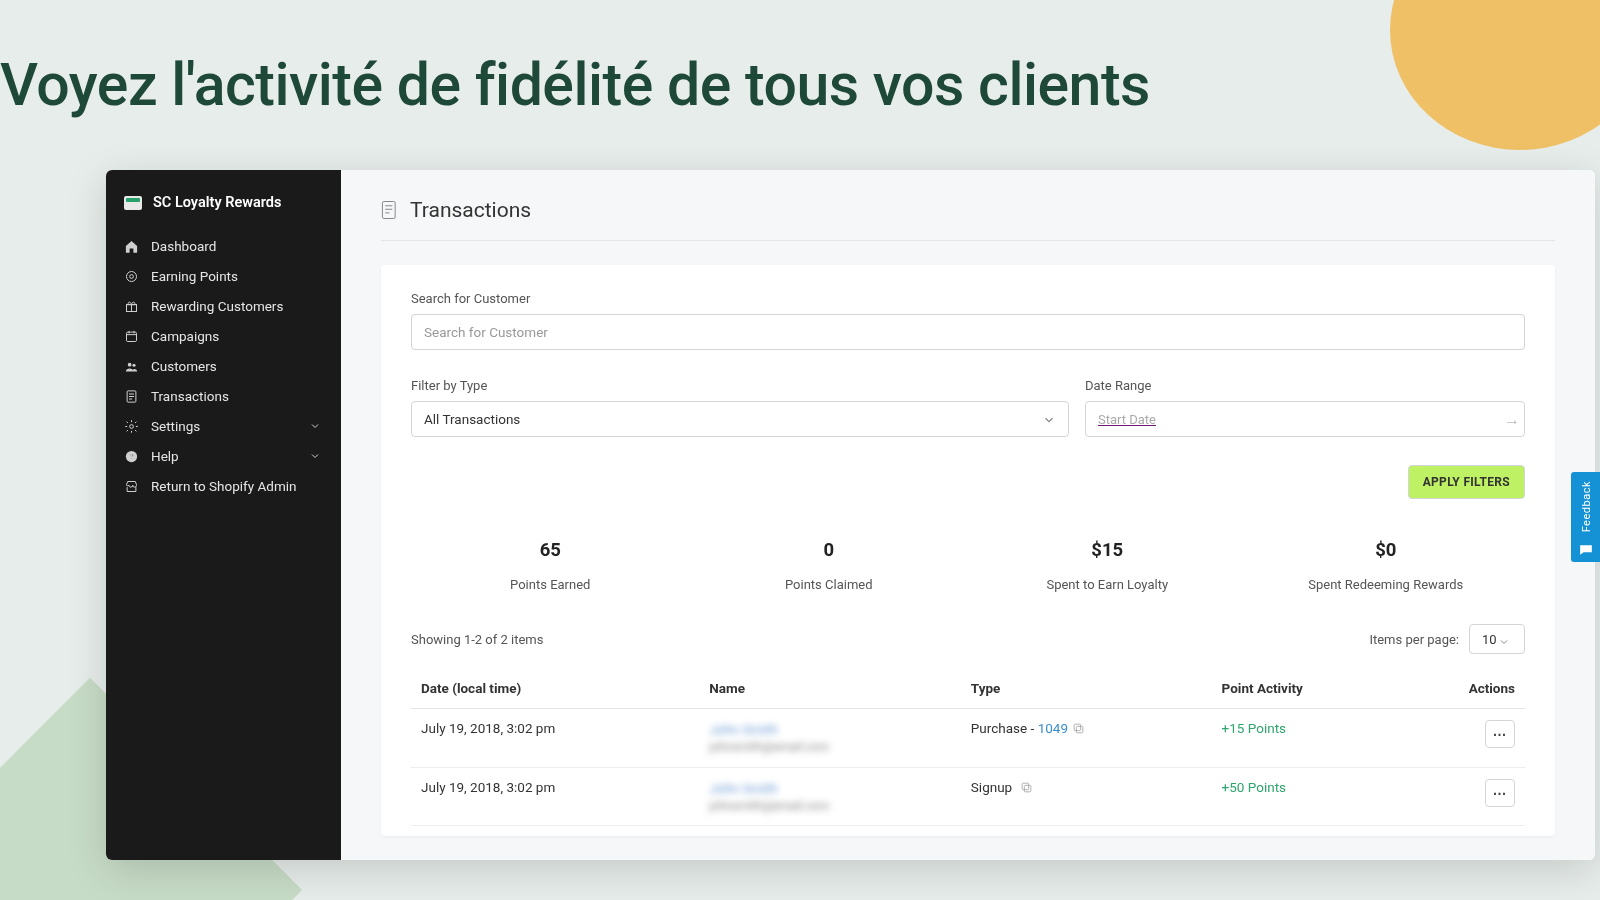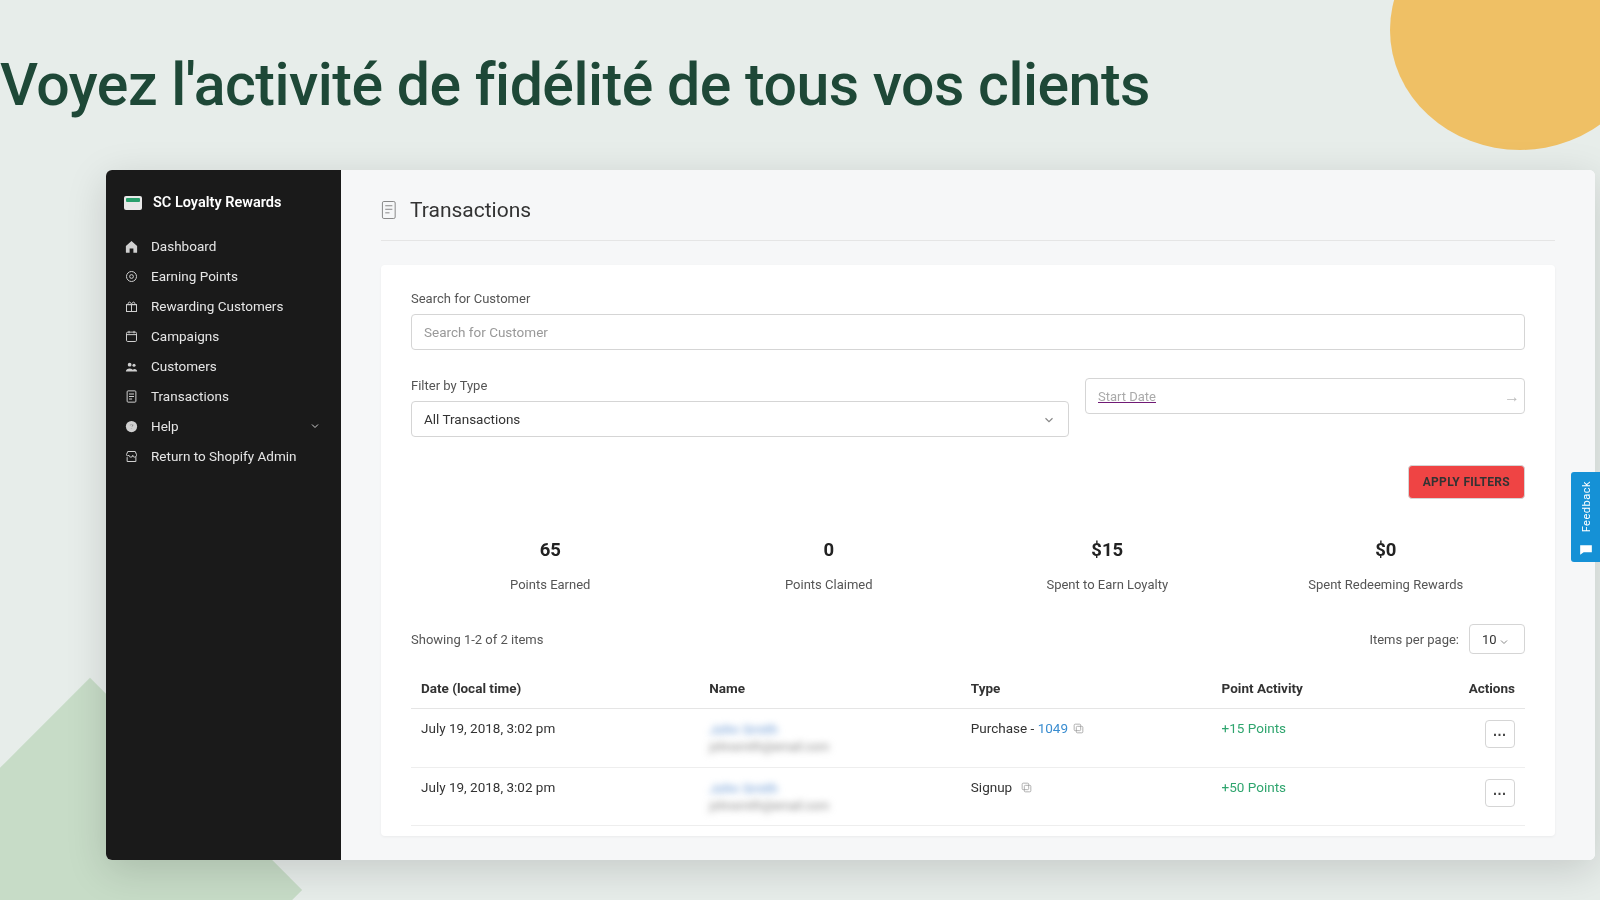--- a/index.html
+++ b/index.html
@@ -29,21 +29,21 @@
   .row-filters { display: flex; gap: 16px; margin-top: 28px; }
   .col-type { flex: 1; }
   .col-date { width: 440px; }
   .select { position: relative; width: 100%; height: 36px; border: 1px solid #d5d5d5; border-radius: 4px; display: flex; align-items: center; padding: 0 12px; font-size: 13.5px; color: #333; background:#fff; cursor:pointer; }
   .select .chv { position:absolute; right: 12px; top: 11px; width: 14px; height: 14px; }
   .date-range { display: flex; align-items: center; height: 36px; border: 1px solid #d5d5d5; border-radius: 4px; background:#fff; }
   .date-range input { border: none; outline: none; flex:1; height: 34px; padding: 0 12px; font-size: 13px; color:#701a75; background:transparent;text-decoration:underline; }
   .date-range input::placeholder { color: #aaa; }
   .arrow-sep { width: 24px; display:flex; align-items:center; justify-content:center; color:#bbb; }
   .filters-actions { display: flex; justify-content: flex-end; margin-top: 28px; }
-  .btn-outline { height: 34px; padding: 0 14px; border: 1px solid #d5d5d5; border-radius: 4px; background:#ef4444; font-size: 12px; font-weight: 700; letter-spacing: 0.3px; color: #333; cursor:pointer;text-align:center; }
+  .btn-outline { height: 34px; padding: 0 14px; border: 1px solid #d5d5d5; border-radius: 4px; background:#bef264; font-size: 12px; font-weight: 700; letter-spacing: 0.3px; color: #333; cursor:pointer;text-align:center; }
   .stats { display: flex; margin-top: 40px; }
   .stat { flex: 1; text-align: center; }
   .stat-val { font-size: 18.5px; font-weight: 700; color: #222; }
   .stat-label { font-size: 13px; color: #555; margin-top: 16px; }
   .table-meta { display: flex; justify-content: space-between; align-items: center; margin-top: 32px; font-size: 13px; color: #555; }
   .ipp { display:flex; align-items:center; gap:10px; }
   .ipp .select { width: 56px; height: 30px; font-size: 13px; }
   table { width: 100%; border-collapse: collapse; margin-top: 14px; font-size: 13.5px; }
   thead th { text-align: left; font-weight: 700; color: #333; padding: 12px 10px; border-bottom: 1px solid #e5e5e5; }
   tbody td { padding: 11px 10px; border-bottom: 1px solid #eee; color: #333; vertical-align: top; }
@@ -129,20 +129,32 @@
           <svg viewBox="0 0 24 24">
             <rect x="5" y="3" width="14" height="18" rx="1.5" fill="none" stroke-width="1.6"></rect>
             <path d="M8 8h8M8 12h8M8 16h5" stroke-width="1.6"></path>
           </svg>
         </span>
       <span>Transactions</span>
     </div>
     <div class="nav-item">
       <span class="nav-ico">
           <svg viewBox="0 0 24 24">
+            <circle cx="12" cy="12" r="3" fill="none" stroke-width="1.6"></circle>
+            <path d="M12 2v3M12 19v3M4.2 4.2l2.1 2.1M17.7 17.7l2.1 2.1M2 12h3M19 12h3M4.2 19.8l2.1-2.1M17.7 6.3l2.1-2.1" stroke-width="1.6"></path>
+          </svg>
+        </span>
+      <span>Settings</span>
+      <span class="chev"><svg viewBox="0 0 24 24">
+            <polyline points="6 9 12 15 18 9"></polyline>
+          </svg></span>
+    </div>
+    <div class="nav-item">
+      <span class="nav-ico">
+          <svg viewBox="0 0 24 24">
             <circle cx="12" cy="12" r="9" fill="#cfcfcf" stroke="none"></circle>
             <text x="12" y="16" text-anchor="middle" font-size="12" fill="#1a1a1a" font-weight="700">?</text>
           </svg>
         </span>
       <span>Help</span>
       <span class="chev"><svg viewBox="0 0 24 24">
             <polyline points="6 9 12 15 18 9"></polyline>
           </svg></span>
     </div>
     <div class="nav-item">
@@ -174,20 +186,21 @@
         <div class="col-type">
           <div class="field-label">Filter by Type</div>
           <div class="select">
             <span>All Transactions</span>
             <span class="chv"><svg viewBox="0 0 24 24" width="14" height="14">
                   <polyline points="6 9 12 15 18 9" fill="none" stroke="#888" stroke-width="2"></polyline>
                 </svg></span>
           </div>
         </div>
         <div class="col-date">
+          <div class="field-label">Date Range</div>
           <div class="date-range">
             <input placeholder="Start Date" style="">
             <span class="arrow-sep">→</span>
           </div>
         </div>
       </div>
 
       <div class="filters-actions">
         <button class="btn-outline">APPLY FILTERS</button>
       </div>

